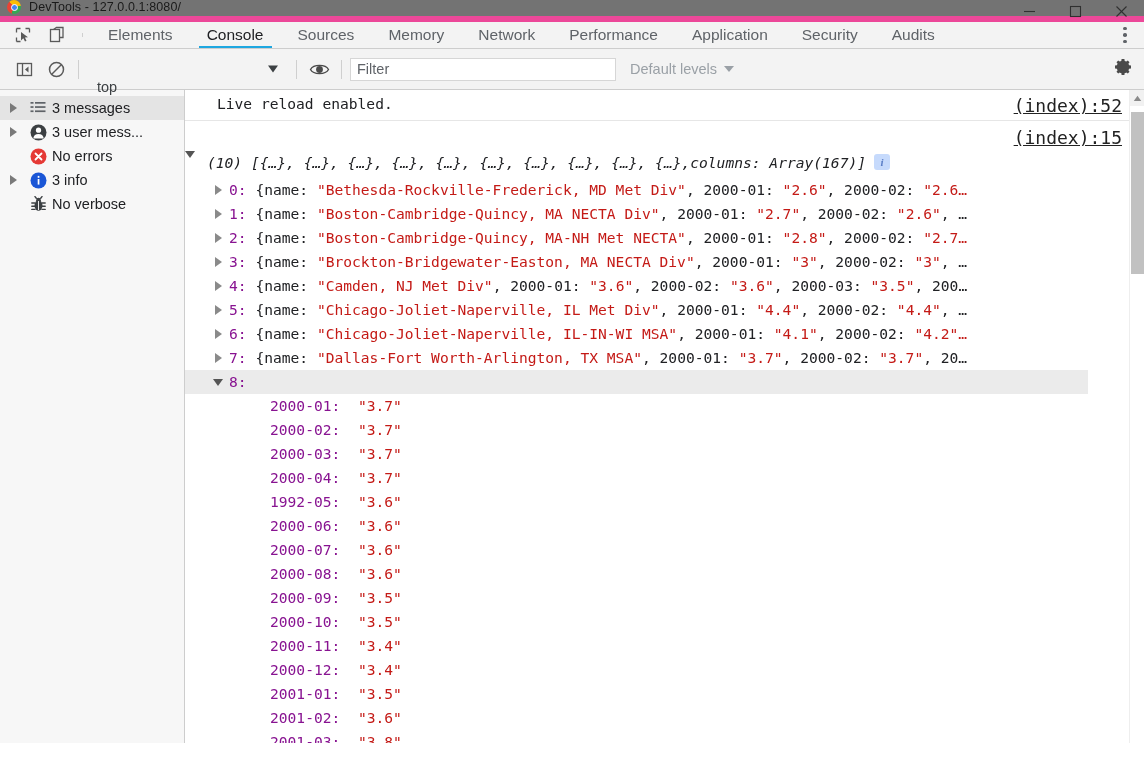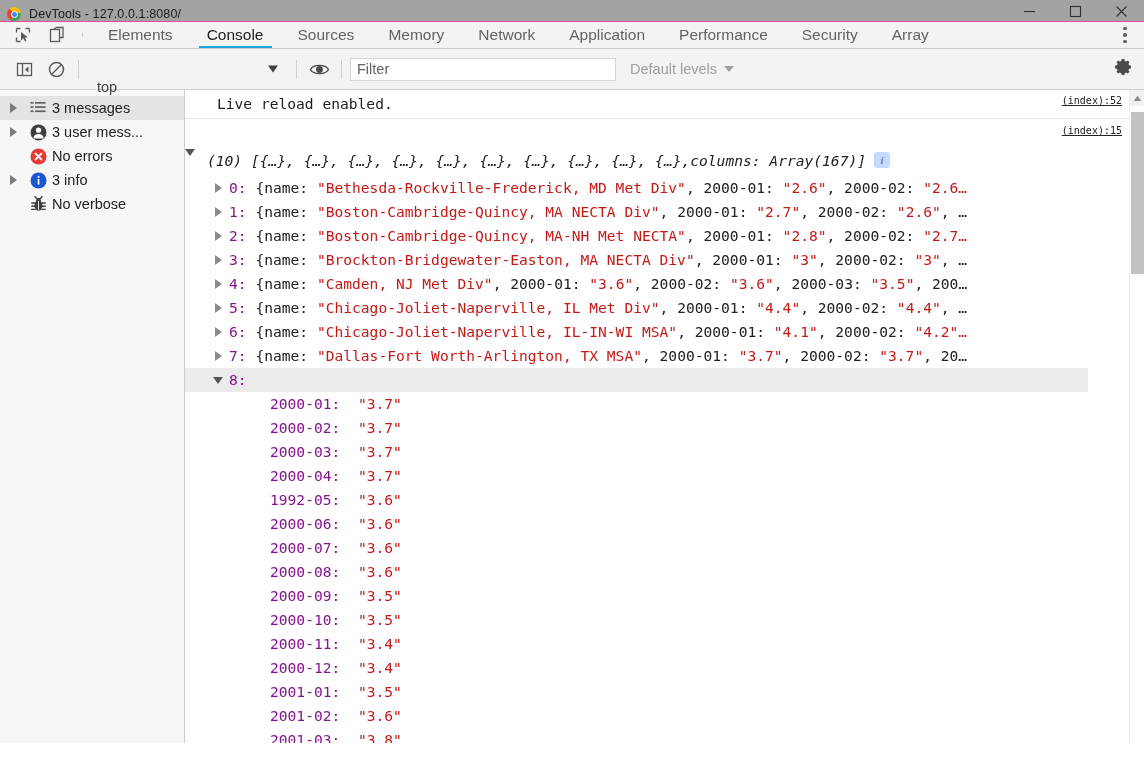--- a/index.html
+++ b/index.html
@@ -5,23 +5,23 @@
   * { box-sizing: border-box; margin: 0; padding: 0; }
   html, body {
     width: 1144px; height: 759px;
     font-family: "Liberation Sans", sans-serif;
     background: #ffffff;
     overflow: hidden;
   }
 
   
   .titlebar {
-    height: 22px; display: flex; align-items: flex-end;
-    background: #a3a3a3;
-    border-bottom: 1px solid #ec4899;
+    height: 22px; display: flex; align-items: flex-start;
+    background: #737373;
+    border-bottom: 6px solid #ec4899;
     position: relative;
   }
   .chrome-logo {
     width: 14px; height: 14px; margin-left: 7px; margin-right: 8px;
     border-radius: 50%;
     background:
       conic-gradient(from 200deg, #ea4335 0deg 120deg, #fbbc05 120deg 240deg, #34a853 240deg 360deg);
     position: relative; flex: none;
   }
   .chrome-logo::after {
@@ -142,21 +142,21 @@
     font-size: 14.6px;
   }
   .msg-row {
     display: flex; align-items: flex-start;
     border-bottom: 1px solid #e6e6e6;
     min-height: 29px; padding: 5px 0 4px 0;
     position: relative;
   }
   .msg-row .body { flex: 1; padding-left: 32px; color: #202124; white-space: nowrap; overflow: hidden; }
   .srclink {
-    color: #222; text-decoration: underline; font-size: 10px;
+    color: #222; text-decoration: underline; font-size: 18px;
     padding-right: 22px; white-space: nowrap; flex: none;
   }
   .obj-block { padding-top: 3px; }
   .obj-line {
     display: flex; align-items: flex-start; white-space: nowrap;
     height: 24px; line-height: 24px;
   }
   .obj-line .arrowcell {
     width: 22px; flex: none; display: flex; align-items: center; justify-content: center;
     height: 24px;
@@ -242,24 +242,24 @@
       <path d="M6.5 4.5 L9.5 2.5 L16 2.5 L16 12.5 L12.5 12.5" fill="none" stroke="#5a5a5a" stroke-width="1.3"></path>
     </svg>
   </div>
   <div class="vsep"></div>
   <div class="tabs">
     <div class="tab">Elements</div>
     <div class="tab active">Console</div>
     <div class="tab">Sources</div>
     <div class="tab">Memory</div>
     <div class="tab">Network</div>
+    <div class="tab">Performance</div>
     <div class="tab">Application</div>
-    <div class="tab">Performance</div>
     <div class="tab">Security</div>
-    <div class="tab">Array</div>
+    <div class="tab">Audits</div>
   </div>
   <div class="tabstrip-right">
     <div class="vsep"></div>
     <div class="kebab">
         <i></i>
         <i></i>
         <i></i>
       </div>
   </div>
 </div>

